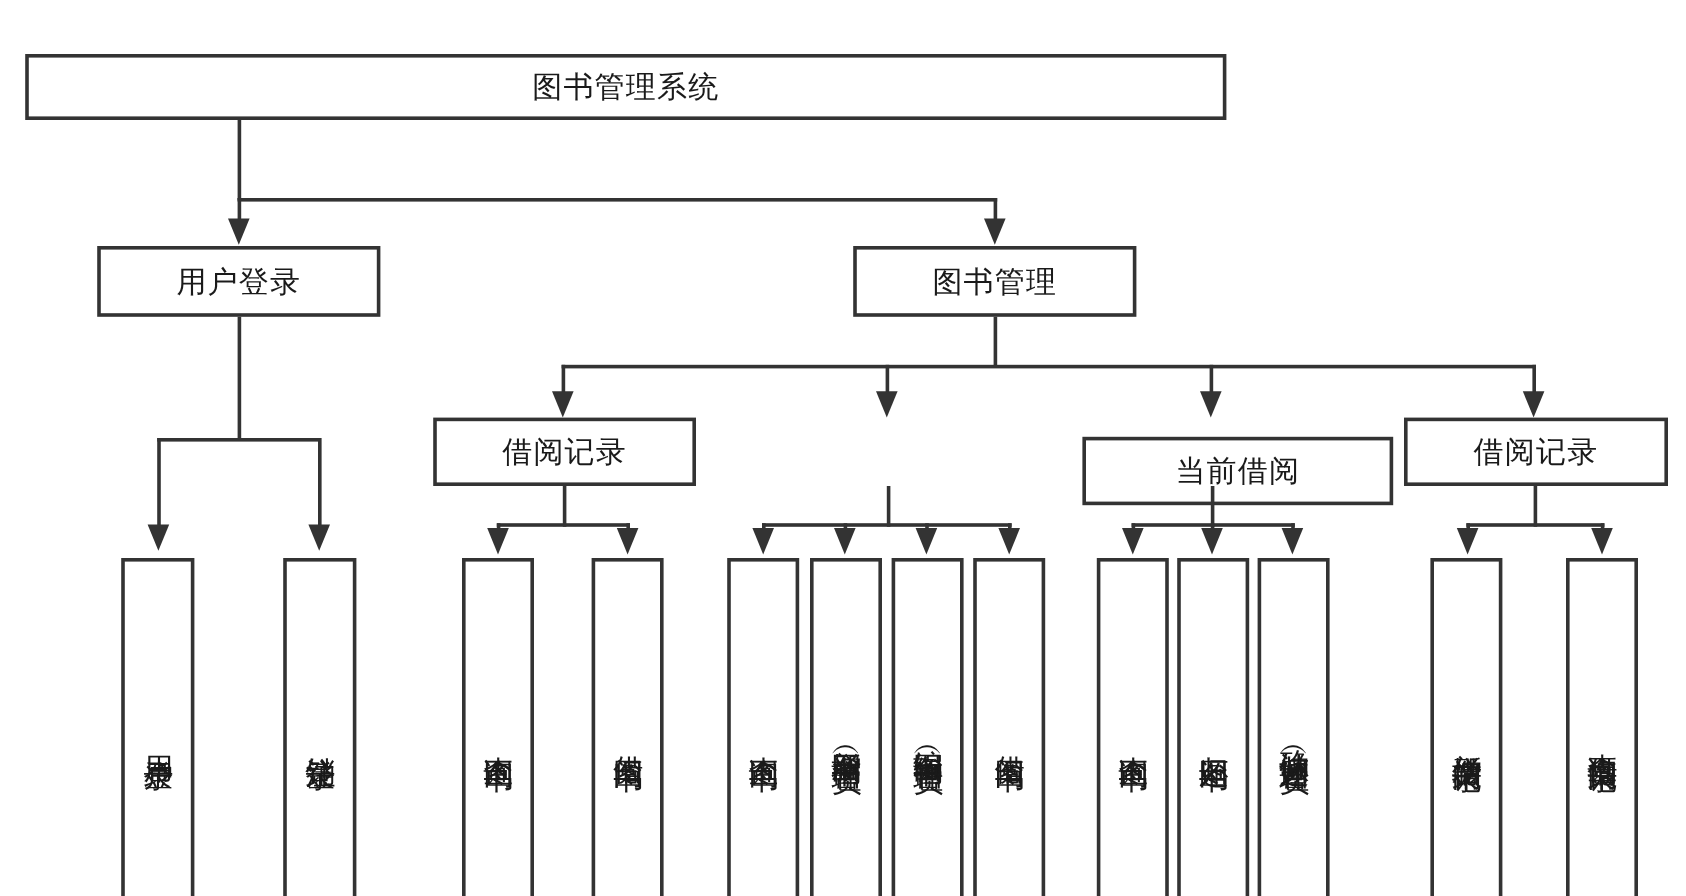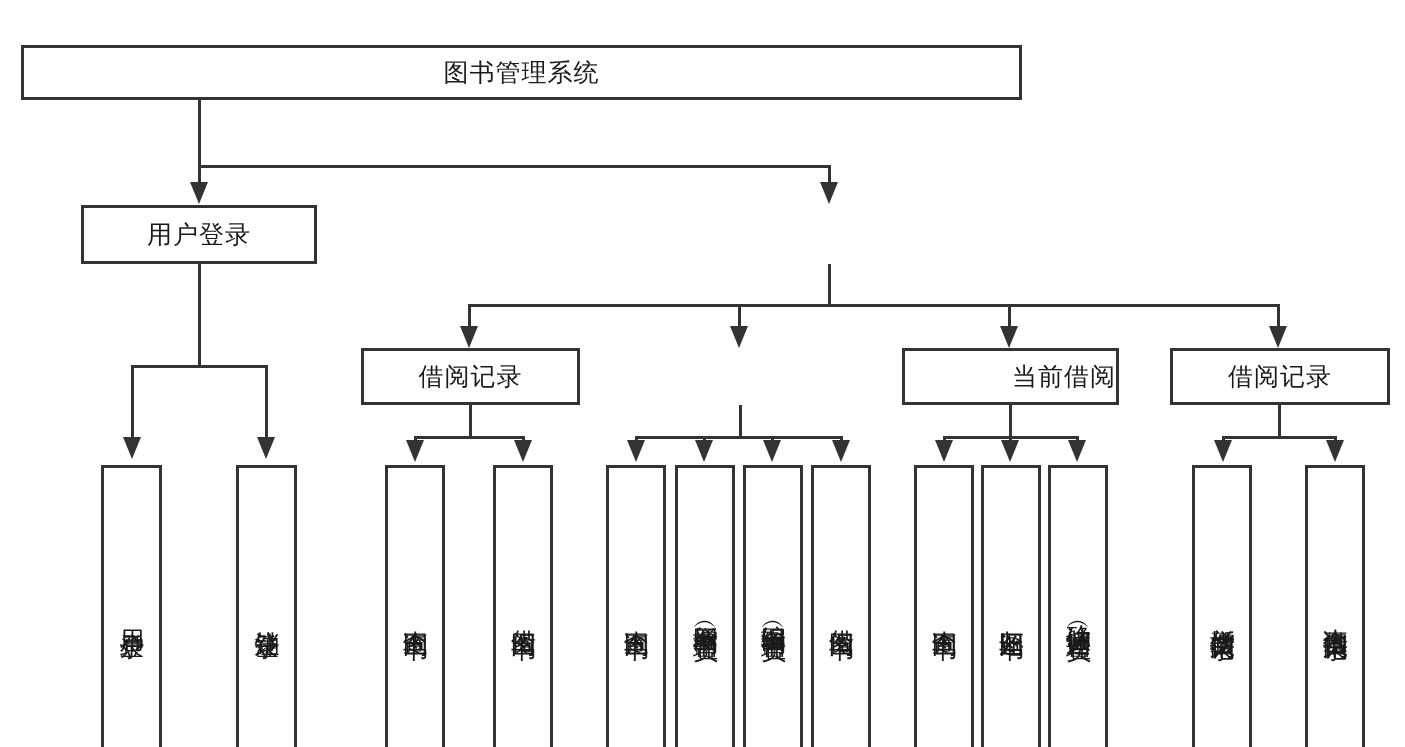--- a/index.html
+++ b/index.html
@@ -82,20 +82,23 @@
 
   <div class="line line-h" style="left:198px; top:133px; width:633px; height:3px;"></div>
 
   <div class="line line-v" style="left:198px; top:133px; height:25px;"></div>
   <div class="arrow" style="left:190px; top:150px;"></div>
   <div class="line line-v" style="left:828px; top:133px; height:25px;"></div>
   <div class="arrow" style="left:820px; top:150px;"></div>
 
   <div class="node node-h" style="left:81px; top:173px; width:236px; height:59px;">
     <span>用户登录</span>
+  </div>
+  <div class="node node-h" style="left:711px; top:173px; width:236px; height:59px;">
+    <span>图书管理</span>
   </div>
 
   <div class="line line-v" style="left:198px; top:232px; height:103px;"></div>
   <div class="line line-h" style="left:131px; top:333px; width:136px; height:3px;"></div>
   <div class="line line-v" style="left:131px; top:333px; height:80px;"></div>
   <div class="arrow" style="left:123px; top:405px;"></div>
   <div class="line line-v" style="left:265px; top:333px; height:80px;"></div>
   <div class="arrow" style="left:257px; top:405px;"></div>
 
   <div class="line line-v" style="left:828px; top:232px; height:42px;"></div>
@@ -105,21 +108,21 @@
   <div class="line line-v" style="left:738px; top:272px; height:30px;"></div>
   <div class="arrow" style="left:730px; top:294px;"></div>
   <div class="line line-v" style="left:1008px; top:272px; height:30px;"></div>
   <div class="arrow" style="left:1000px; top:294px;"></div>
   <div class="line line-v" style="left:1277px; top:272px; height:30px;"></div>
   <div class="arrow" style="left:1269px; top:294px;"></div>
 
   <div class="node node-h" style="left:361px; top:316px; width:219px; height:57px;">
     <span>借阅记录</span>
   </div>
-  <div class="node node-h" style="left:902px; top:316px; width:217px; height:57px;justify-content:flex-end;">
+  <div class="node node-h" style="left:902px; top:332px; width:259px; height:57px;">
     <span>当前借阅</span>
   </div>
   <div class="node node-h" style="left:1170px; top:316px; width:220px; height:57px;">
     <span>借阅记录</span>
   </div>
 
   <div class="line line-v" style="left:469px; top:373px; height:34px;"></div>
   <div class="line line-h" style="left:414px; top:404px; width:111px; height:3px;"></div>
   <div class="line line-v" style="left:414px; top:404px; height:12px;"></div>
   <div class="arrow" style="left:406px; top:408px;"></div>

